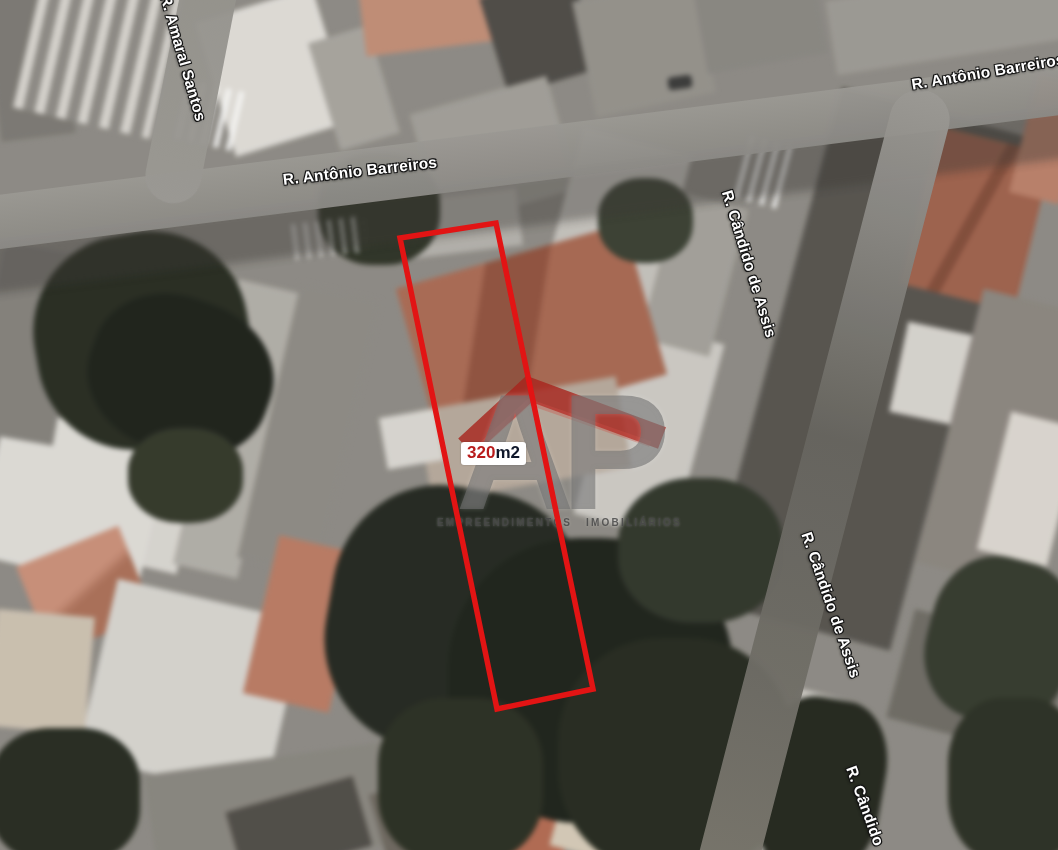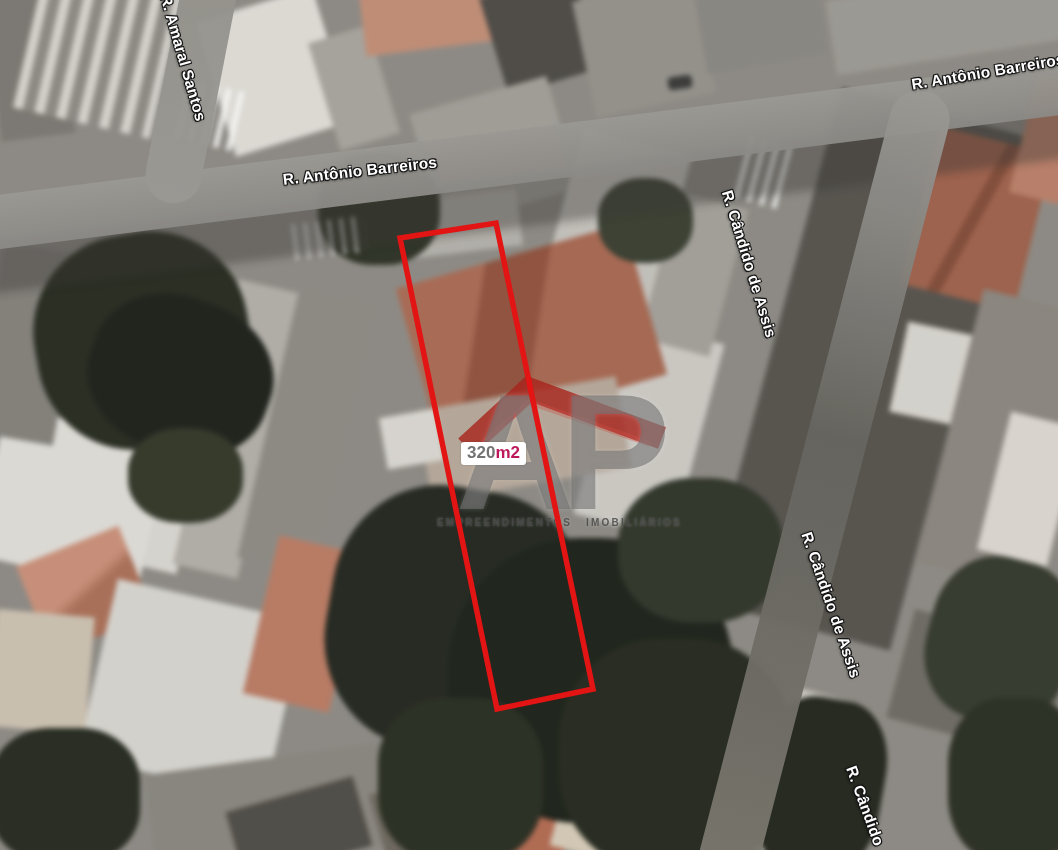--- a/index.html
+++ b/index.html
@@ -63,22 +63,22 @@
   }
   
   .poly-svg{position:absolute;inset:0;}
   
   .area-badge{
     position:absolute;left:461px;top:442px;
     background:#fff;border-radius:3px;padding:1px 6px 2px 6px;
     font-size:17px;font-weight:bold;line-height:20px;
     box-shadow:0 0 2px rgba(0,0,0,.25);
   }
-  .area-badge .val{color:#737373;}
-  .area-badge .unit{color:#be185d;}
+  .area-badge .val{color:#b91c1c;}
+  .area-badge .unit{color:#0f172a;}
 </style>
 </head>
 <body>
 
 <div class="stage">
 
   <div class="bg" id="bg">
       <div class="sh" style="left: 6px; top: 2px; width: 75px; height: 150px; transform: rotate(-7deg); background: rgb(125, 122, 117); border-radius: 0px;"></div>
       <div class="sh" style="left: 42px; top: -11px; width: 140px; height: 150px; transform: rotate(13deg); background: repeating-linear-gradient(90deg, rgb(216, 213, 208) 0px, rgb(216, 213, 208) 10px, rgb(143, 140, 135) 10px, rgb(143, 140, 135) 22px); border-radius: 0px;"></div>
       <div class="sh" style="left: 227px; top: 16px; width: 122px; height: 140px; transform: rotate(-17deg); background: rgb(226, 223, 218); border-radius: 0px;"></div>

